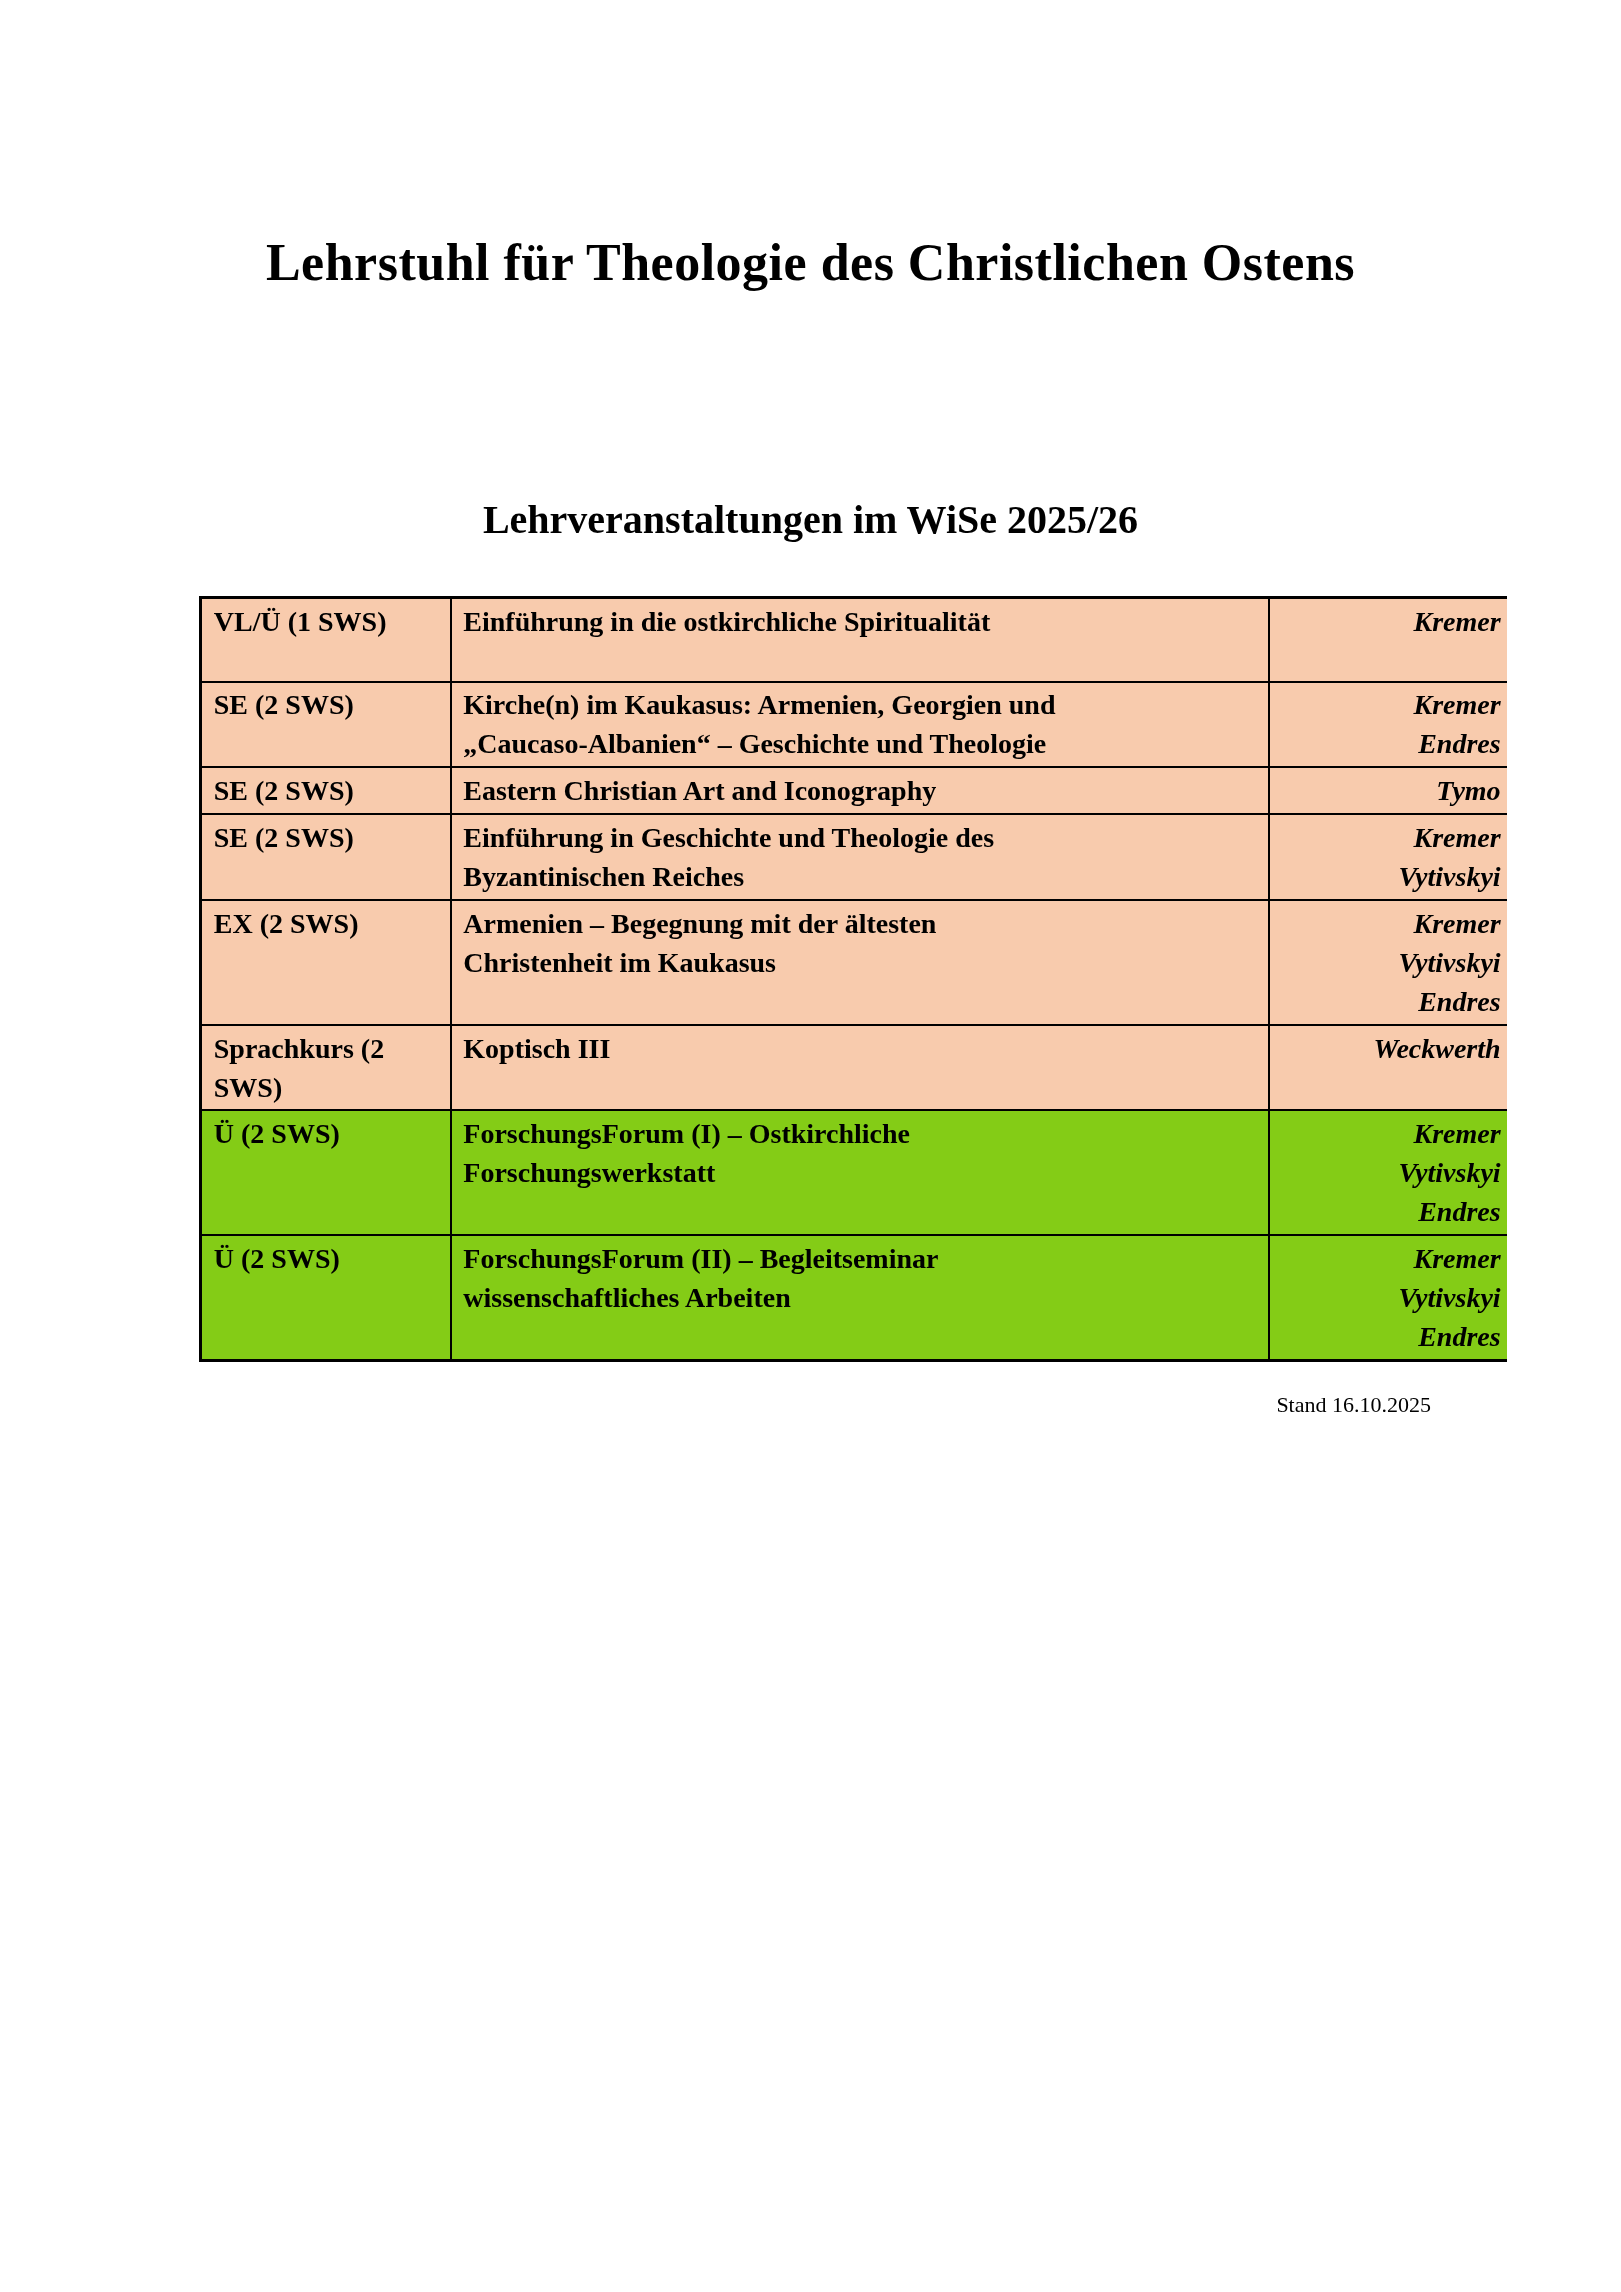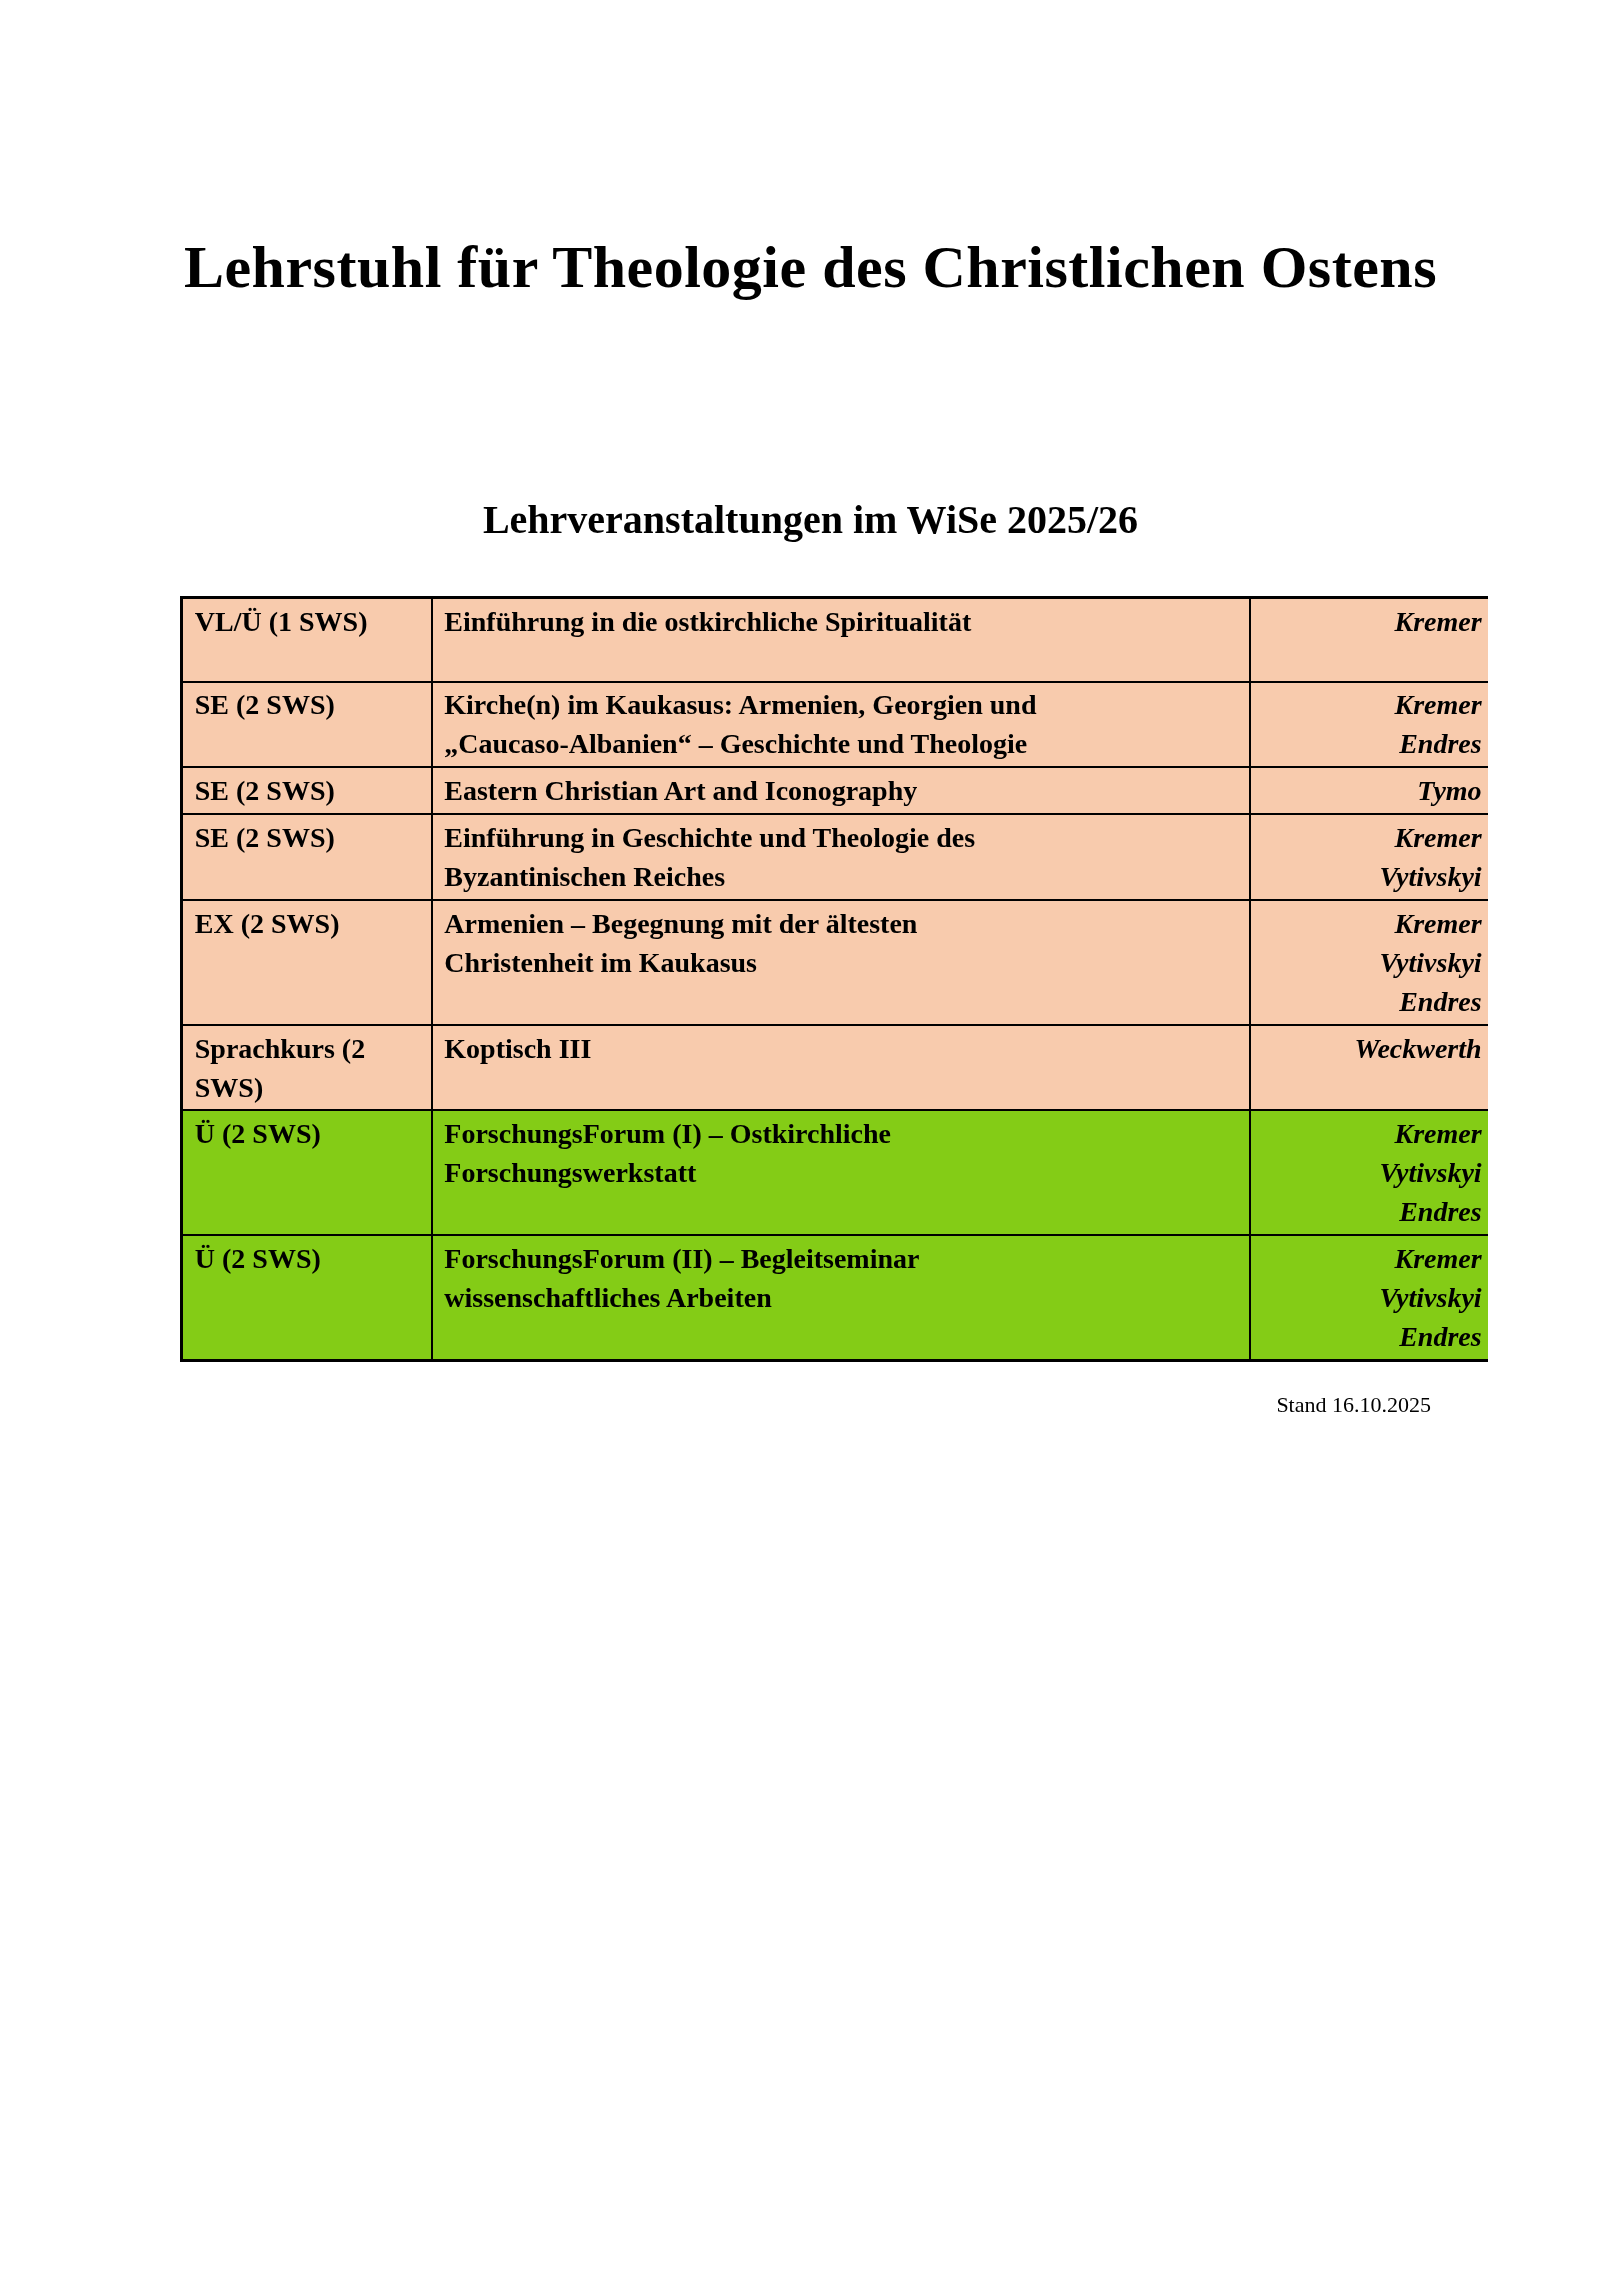--- a/index.html
+++ b/index.html
@@ -12,21 +12,21 @@
     font-family: "Liberation Serif", serif;
     color: #000000;
     overflow: hidden;
   }
   .doc-title {
     position: absolute;
     top: 233px;
     left: 0;
     width: 100%;
     text-align: center;
-    font-size: 60px;
+    font-size: 52px;
     font-weight: bold;
     letter-spacing: 0.5px;
   }
   .doc-subtitle {
     position: absolute;
     top: 341px;
     left: 0;
     width: 100%;
     text-align: center;
     font-size: 31px;
@@ -37,21 +37,21 @@
     position: absolute;
     top: 496px;
     left: 0;
     width: 100%;
     text-align: center;
     font-size: 40px;
     font-weight: bold;
   }
   table.courses {
     position: absolute;
-    left: 180px;
+    left: 199px;
     top: 596px;
     border-collapse: collapse;
     table-layout: fixed;
     width: 1307px;
     border-top: 3.9px solid #000;
     border-left: 3.9px solid #000;
     border-bottom: 3.9px solid #000;
     border-right: none;
     padding-left: 41px;
   }

